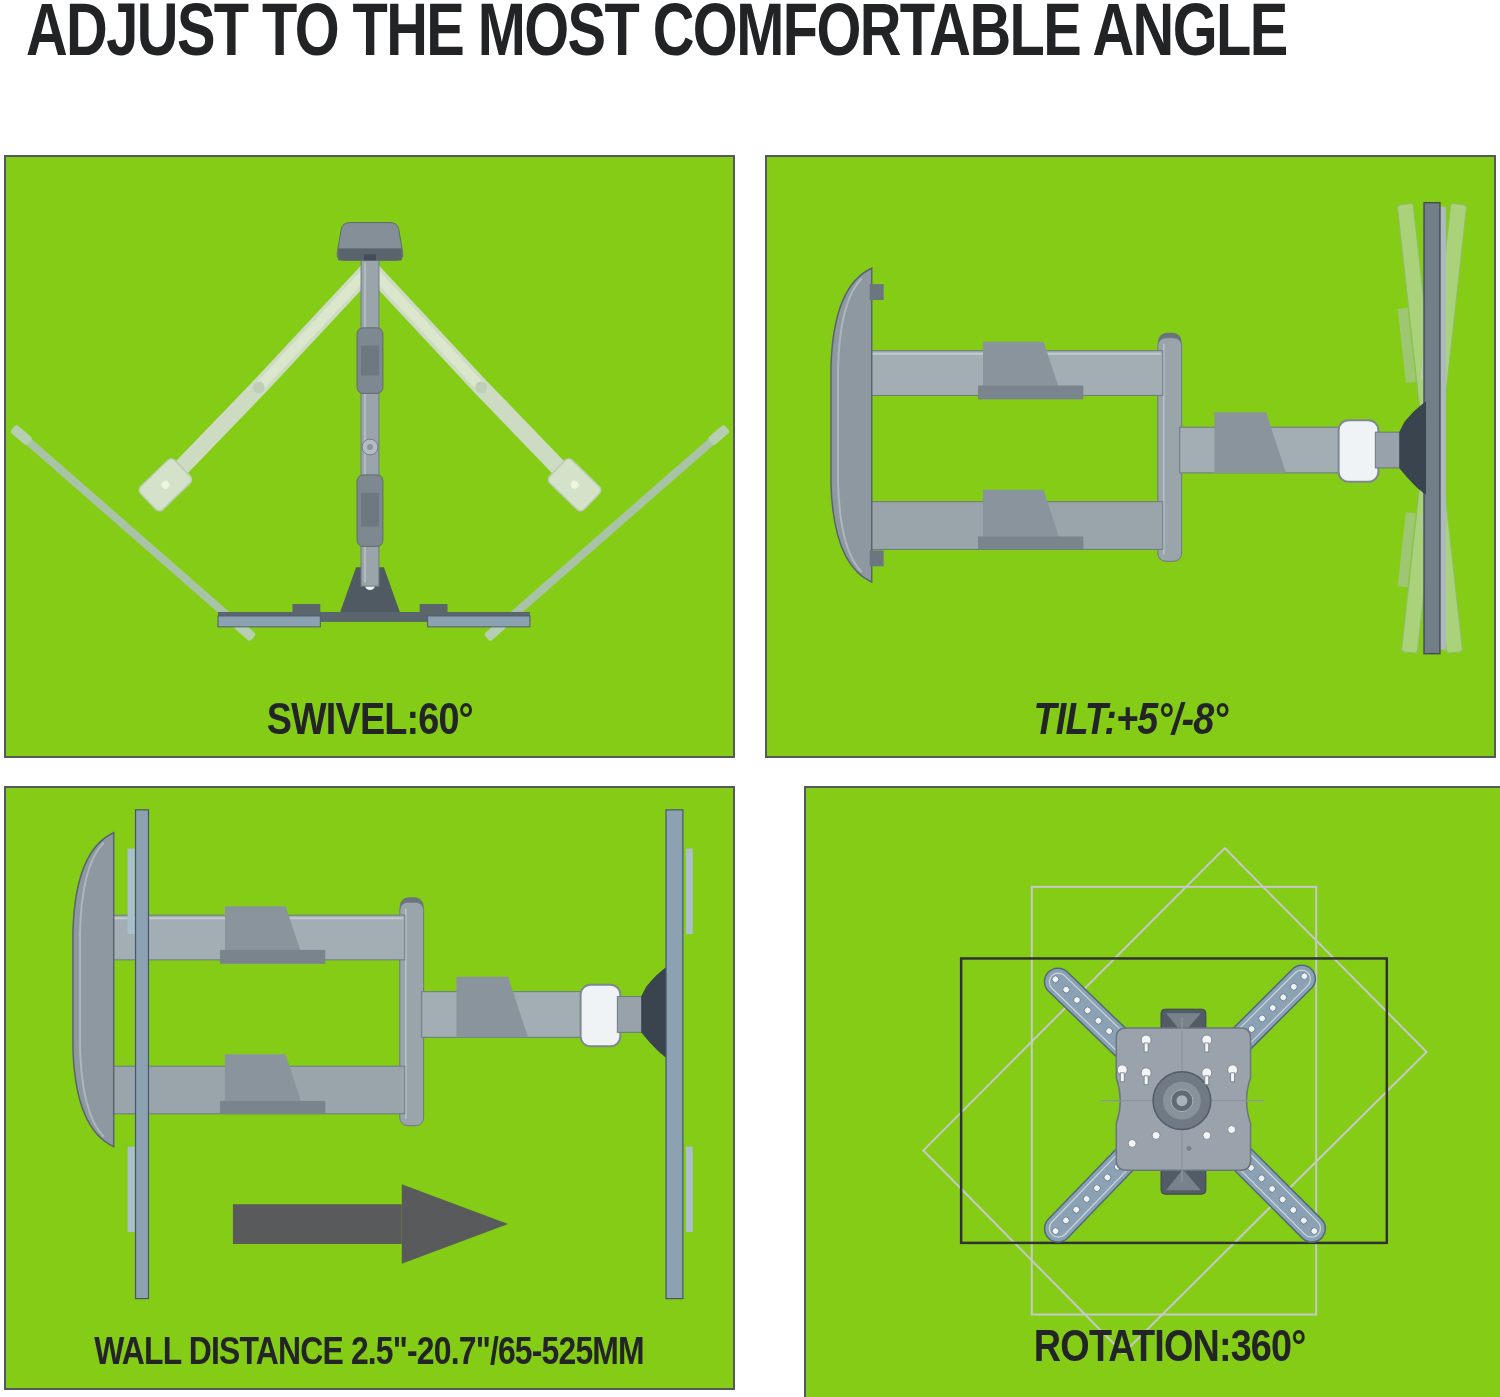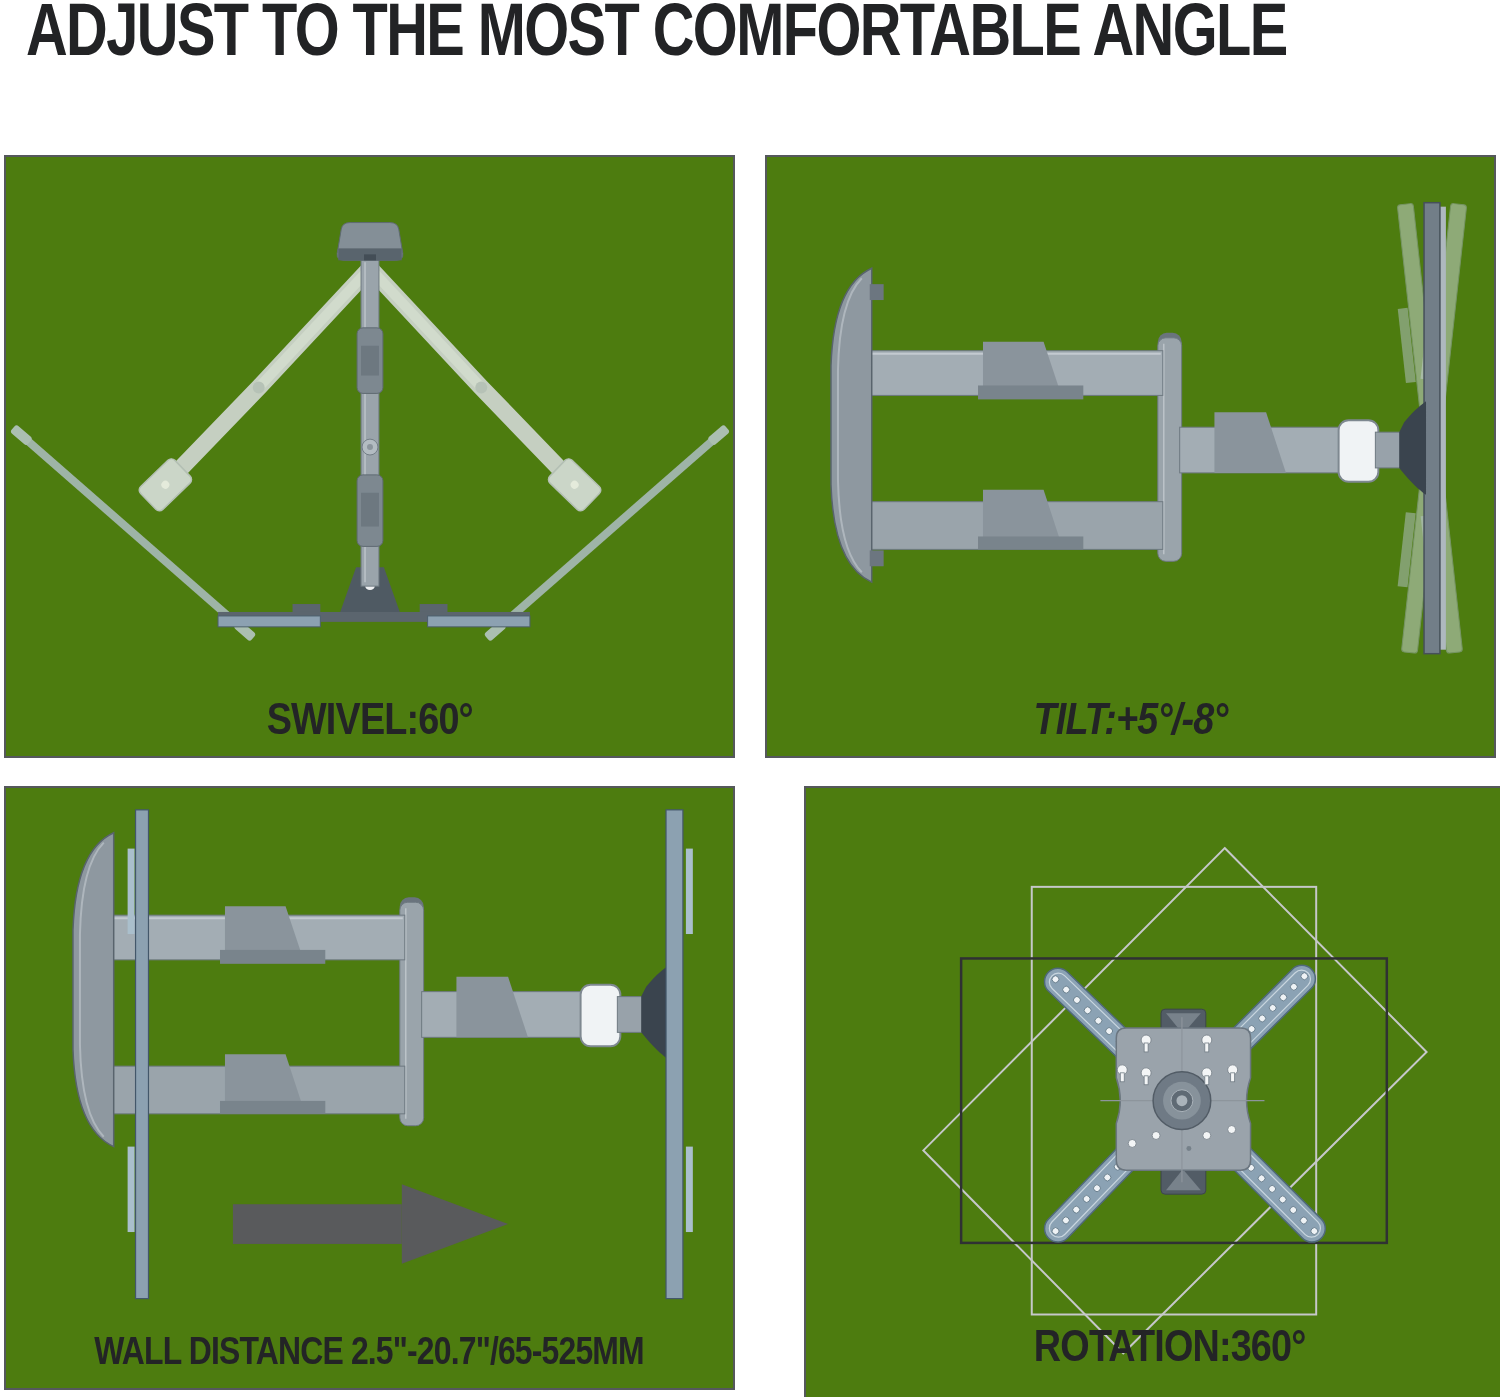--- a/index.html
+++ b/index.html
@@ -1,21 +1,21 @@
 <!DOCTYPE html>
 <html><head>
 <meta charset="utf-8">
 <style>
   html,body{margin:0;padding:0;background:#ffffff;}
   body{width:1500px;height:1397px;position:relative;overflow:hidden;
        font-family:"Liberation Sans", sans-serif;}
   .header{position:absolute;top:-9px;left:26px;white-space:nowrap;
           font-weight:700;font-size:74px;line-height:1.05;letter-spacing:-2px;
           color:#222325;transform:scaleX(0.78);transform-origin:0 50%;}
-  .panel{position:absolute;width:731px;background:#4d7c0f;
+  .panel{position:absolute;width:731px;background:#84cc16;
          border:2px solid #55585c;box-sizing:border-box;}
   #panel-swivel{left:4px;top:155px;height:603px;}
   #panel-tilt{left:765px;top:155px;height:603px;}
   #panel-distance{left:4px;top:786px;height:604px;}
   #panel-rotation{left:765px;top:786px;height:693px;margin-left:39px;}
   .panel svg{position:absolute;left:0;top:0;width:100%;height:100%;display:block;}
   .label-row{position:absolute;left:0;right:0;display:flex;justify-content:center;}
   .panel-label{font-weight:700;color:#232426;letter-spacing:-1px;white-space:nowrap;
                transform:scaleX(0.84);transform-origin:50% 50%;}
   #panel-swivel .label-row{top:536px;}

